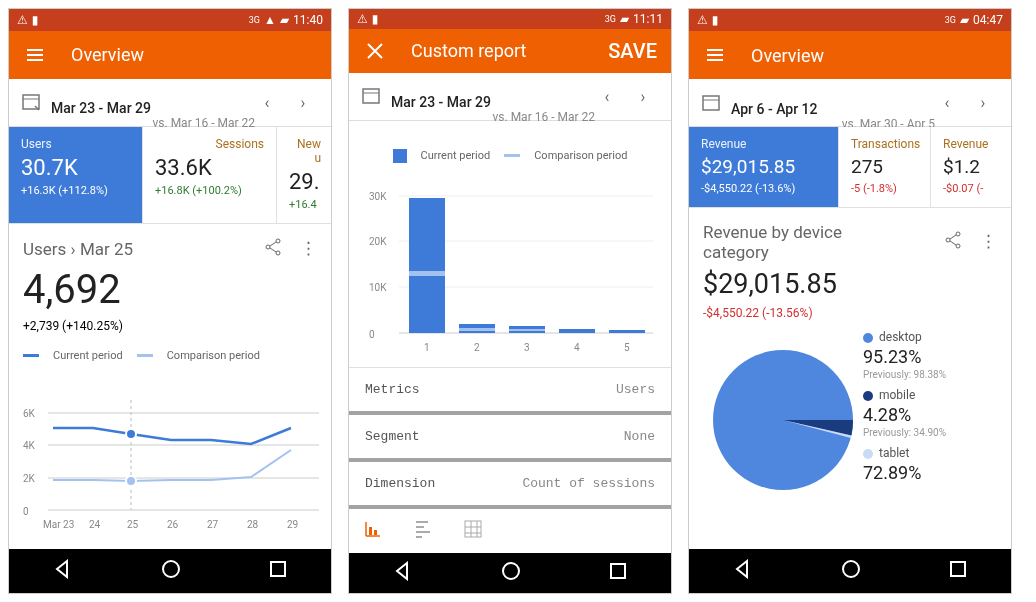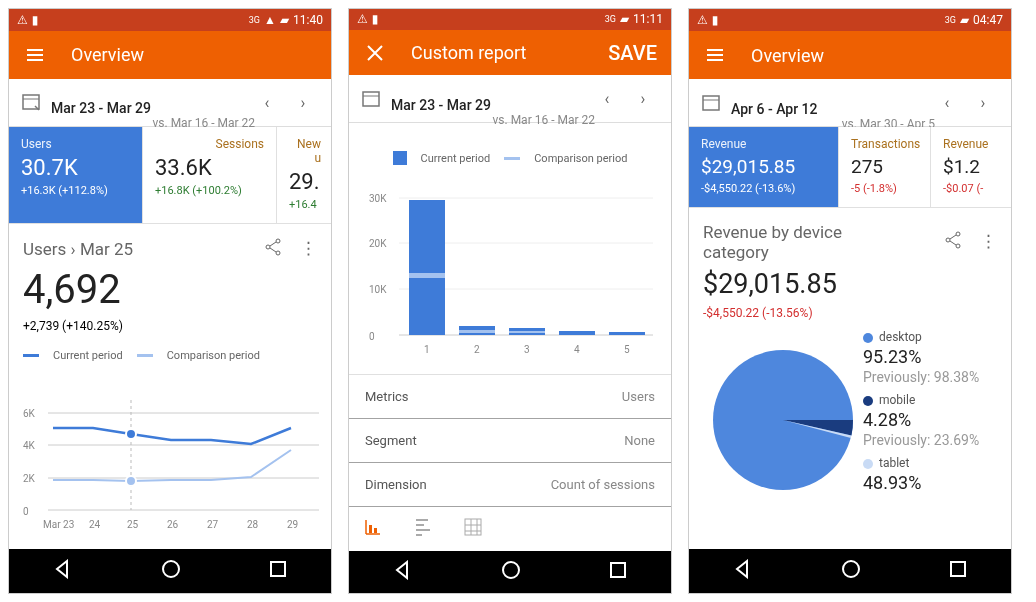--- a/index.html
+++ b/index.html
@@ -34,32 +34,32 @@
 .section .big { font-size: 40px; margin-top: 6px; color: #222; }
 .section .delta2 { font-size: 12px; margin-top: 6px; }
 .legend { font-size: 11px; color: #666; display: flex; gap: 14px; margin-top: 16px; align-items: center;}
 .legend .sw { width: 14px; height: 14px; display:inline-block; vertical-align:middle;}
 .legend .sw.bar { background:#3e7bd8;}
 .legend .sw.line { height:3px; background:#a4c2ef; width:16px;}
 .legend .sw.solid { height:3px; background:#3e7bd8; width:16px;}
 .chart-area { height: 170px; margin-top: 8px; position: relative; padding: 0 14px; }
 .chart-area.bar { height: 200px; margin:20px 20px 0 20px; padding:0;}
 .list-rows { border-top: 1px solid #e0e0e0; }
-.list-row { display: flex; justify-content: space-between; padding: 14px 16px; font-size: 13px; border-bottom: 1px solid #a3a3a3; color:#555;}
+.list-row { display: flex; justify-content: space-between; padding: 14px 16px; font-size: 13px; border-bottom: 4px solid #a3a3a3; color:#555;font-family:Liberation Mono, monospace;}
 .list-row .rv { color: #888; }
 .view-toggle { display: flex; padding: 10px 14px; gap: 30px; color:#888; }
 .view-toggle .active { color: #ee6002; }
 .navbar { height: 44px; background: #000; display: flex; justify-content: space-around; align-items: center; margin-top: auto; }
 .navbar svg { fill: none; stroke: #fff; stroke-width: 2; }
 .pie-row { display:flex; padding:0 14px 14px 14px; }
 .pie-legend { font-size:12px; color:#555; flex:1;}
 .pie-legend .entry { margin-bottom:2px;}
 .pie-legend .dot { width:10px; height:10px; border-radius:50%; display:inline-block; margin-right:6px; vertical-align:middle;}
 .pie-legend .pct { font-size:18px; color:#222; margin-bottom:2px;}
-.pie-legend .prev { font-size:14px; color:#999; margin-bottom:8px;}
+.pie-legend .prev { font-size:10px; color:#999; margin-bottom:8px;}
 svg text { font-size: 10px; fill:#888;}
 </style>
 </head>
 <body>
 
 <div class="phone">
   <div class="statusbar">
     <span class="left">
         <span>⚠</span>
         <span>▮</span>
@@ -351,23 +351,23 @@
       <circle cx="80" cy="90" r="70" fill="#4e87dd"></circle>
       <path d="M80 90 L150 90 A70 70 0 0 1 148.4 105.6 Z" fill="#1a3c7f"></path>
       <path d="M80 90 L148.4 105.6 A70 70 0 0 1 147.8 108 Z" fill="#c9dbf5"></path>
     </svg>
     <div class="pie-legend">
       <div class="entry"><span class="dot" style="background:#4e87dd"></span><span>desktop</span></div>
       <div class="pct">95.23%</div>
       <div class="prev">Previously: 98.38%</div>
       <div class="entry"><span class="dot" style="background:#1a3c7f"></span><span>mobile</span></div>
       <div class="pct">4.28%</div>
-      <div class="prev">Previously: 23.69%</div>
+      <div class="prev">Previously: 34.90%</div>
       <div class="entry"><span class="dot" style="background:#c9dbf5"></span><span>tablet</span></div>
-      <div class="pct">48.93%</div>
+      <div class="pct">72.89%</div>
     </div>
   </div>
   <div class="navbar">
     <span><svg width="20" height="20" viewBox="0 0 20 20">
           <path d="M14 2 L4 10 L14 18 Z" fill="none" stroke="#fff"></path>
         </svg></span>
     <span><svg width="22" height="22" viewBox="0 0 22 22">
           <circle cx="11" cy="11" r="8" fill="none" stroke="#fff"></circle>
         </svg></span>
     <span><svg width="18" height="18" viewBox="0 0 18 18">

